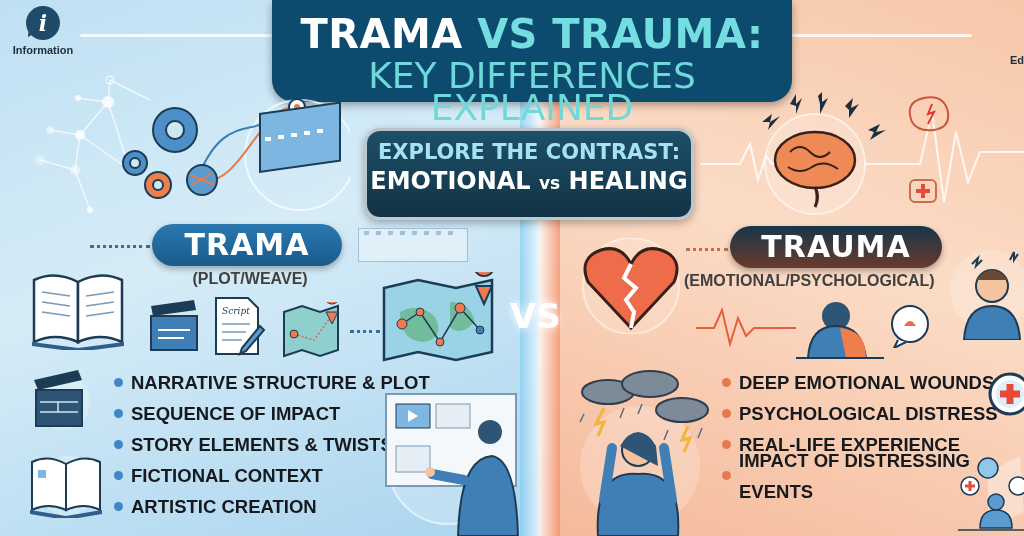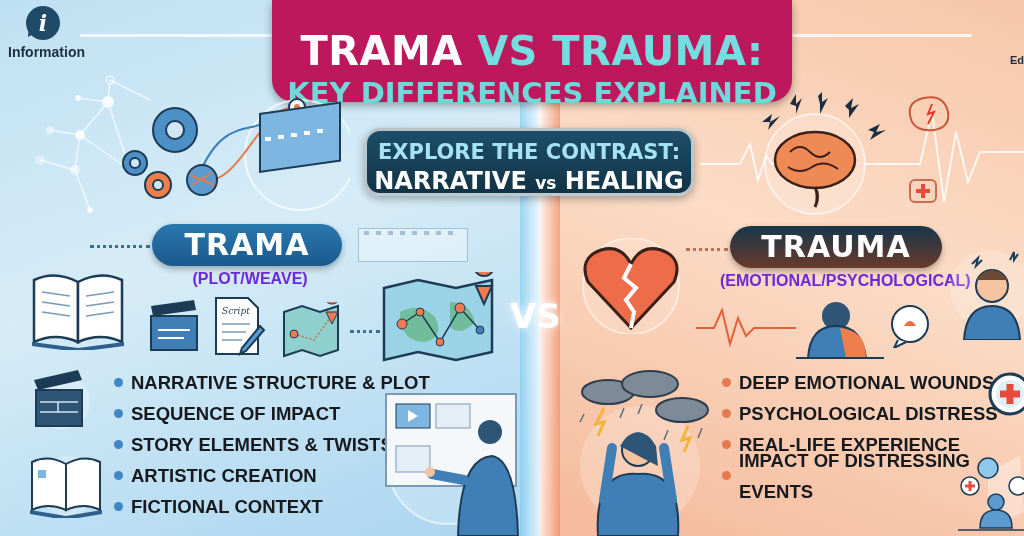--- a/index.html
+++ b/index.html
@@ -12,46 +12,46 @@
   .divider-glow { position: absolute; left: 520px; top: 0; width: 40px; height: 536px;
     background: linear-gradient(90deg, rgba(120,200,240,0.6), rgba(255,255,255,0.7) 50%, rgba(240,130,90,0.6)); }
   .abs { position: absolute; }
 
   .info-wrap { left: 8px; top: 6px; width: 70px; text-align: center; }
   .info-bubble { width: 34px; height: 34px; border-radius: 50%; background: #1f4a68; margin: 0 auto;
     color: #fff; font-family: "DejaVu Serif", serif; font-style: italic; font-weight: bold; font-size: 22px;
     line-height: 34px; position: relative; }
   .info-bubble::after { content: ""; position: absolute; left: 0; bottom: 2px; width: 0; height: 0;
     border-left: 4px solid transparent; border-right: 6px solid transparent; border-top: 9px solid #1f4a68; transform: rotate(30deg); }
-  .info-label { font-size: 14px; color: #1c2f40; margin-top: 4px; font-family: "Liberation Sans", sans-serif; font-weight: bold; }
+  .info-label { font-size: 11px; color: #1c2f40; margin-top: 4px; font-family: "Liberation Sans", sans-serif; font-weight: bold; }
 
   .ed-label { right: 0; top: 54px; font-size: 11px; font-weight: bold; color: #1c2f40; font-family: "Liberation Sans", sans-serif; padding-left: 36px; }
   .hline { height: 3px; background: rgba(255,255,255,0.8); border-radius: 2px; }
 
-  .title-box { left: 272px; top: 0; width: 520px; height: 102px; background: #be185d;
-    border-radius: 0 0 22px 22px; box-shadow: 0 3px 8px rgba(0,0,0,0.35); text-align: center; padding-top: 27px; }
+  .title-box { left: 272px; top: 0; width: 520px; height: 102px; background: #0c4a6e;
+    border-radius: 0 0 22px 22px; box-shadow: 0 3px 8px rgba(0,0,0,0.35); text-align: center; padding-top: 10px; }
   .title-main { font-family: "DejaVu Sans", sans-serif; font-weight: bold; font-size: 40px; letter-spacing: 0.5px; line-height: 48px; }
   .t-white { color: #ffffff; }
   .t-cyan { color: #74dde0; }
-  .title-sub { font-family: "DejaVu Sans", sans-serif; font-weight: bold; font-size: 29px; color: #6fd8d8; line-height: 32px; margin-top: 2px; }
-
-  .sub-box { left: 364px; top: 128px; width: 330px; height: 68px; border-radius: 16px;
+  .title-sub { font-family: "DejaVu Sans", sans-serif; font-weight: normal; font-size: 36px; color: #6fd8d8; line-height: 32px; margin-top: 2px; }
+
+  .sub-box { left: 364px; top: 128px; width: 330px; height: 92px; border-radius: 16px;
     background: linear-gradient(180deg, #1d4f68, #123345); border: 3px solid rgba(255,255,255,0.7);
     box-shadow: 0 3px 8px rgba(0,0,0,0.3); text-align: center; padding-top: 7px; }
   .sub-line1 { font-family: "DejaVu Sans", sans-serif; font-weight: bold; font-size: 21px; color: #a6e3f2; line-height: 28px; }
   .sub-line2 { font-family: "DejaVu Sans", sans-serif; font-weight: bold; font-size: 24px; color: #fff; line-height: 30px; }
   .sub-line2 .vs { font-size: 17px; }
 
   .pill { height: 42px; border-radius: 21px; color: #fff; font-family: "DejaVu Sans", sans-serif; font-weight: bold;
     font-size: 30px; text-align: center; line-height: 42px; box-shadow: 0 3px 6px rgba(0,0,0,0.3); letter-spacing: 1px; }
   .pill-trama { left: 152px; top: 224px; width: 190px; background: linear-gradient(180deg, #2a78b0, #1a5a8c); }
   .pill-trauma { left: 730px; top: 226px; width: 212px; background: linear-gradient(180deg, #16364a, #6b3a2c); }
-  .paren { font-family: "Liberation Sans", sans-serif; font-size: 16px; color: #6d28d9; text-align: center; font-weight: bold; }
+  .paren { font-family: "Liberation Sans", sans-serif; font-size: 16px; color: #404040; text-align: center; font-weight: bold; }
   .paren-left { left: 170px; top: 270px; width: 160px; }
-  .paren-right { left: 720px; top: 272px; width: 250px; }
+  .paren-right { left: 684px; top: 272px; width: 250px; }
 
   .dotted { border-top: 3px dotted #3c6f8f; }
   .dotted-r { border-top: 3px dotted #c0704e; }
 
   .bullets { font-family: "Liberation Sans", sans-serif; font-weight: bold; font-size: 18.5px; color: #161a1e; }
   .bullets li { list-style: none; height: 31px; line-height: 31px; display: flex; align-items: center; }
   .bullets .dot { width: 9px; height: 9px; border-radius: 50%; margin-right: 8px; flex: none; }
   .bl { left: 114px; top: 367px; }
   .br { left: 722px; top: 367px; }
   .bl .dot { background: #3f87c4; }
@@ -135,21 +135,21 @@
       <rect x="168" y="40" width="6" height="4"></rect>
       <rect x="181" y="38" width="6" height="4"></rect>
       <rect x="194" y="36" width="6" height="4"></rect>
       <rect x="207" y="34" width="6" height="4"></rect>
     </g>
 </svg>
 
 <div class="abs sub-box">
   <div class="sub-line1">EXPLORE THE CONTRAST:</div>
   <div class="sub-line2">
-    <span>NARRATIVE</span>
+    <span>EMOTIONAL</span>
     <span class="vs">vs</span>
     <span>HEALING</span>
   </div>
 </div>
 
 <svg class="abs" style="left:700px;top:92px" width="324" height="130">
   <path d="M0 72 L40 72 L50 52 L58 88 L66 64 L72 72 L100 72" stroke="rgba(255,255,255,0.8)" stroke-width="2" fill="none"></path>
   <path d="M165 72 L220 72 L232 20 L244 110 L256 40 L268 90 L280 60 L324 60" stroke="rgba(255,255,255,0.8)" stroke-width="2" fill="none"></path>
   <circle cx="115" cy="72" r="50" fill="rgba(255,255,255,0.2)" stroke="rgba(255,255,255,0.6)" stroke-width="2"></circle>
   <ellipse cx="115" cy="68" rx="40" ry="28" fill="#ef8a56" stroke="#3a2018" stroke-width="2.5"></ellipse>
@@ -299,25 +299,25 @@
   <li>
       <span class="dot"></span>
       <span>SEQUENCE OF IMPACT</span>
     </li>
   <li>
       <span class="dot"></span>
       <span>STORY ELEMENTS &amp; TWISTS</span>
     </li>
   <li>
       <span class="dot"></span>
+      <span>FICTIONAL CONTEXT</span>
+    </li>
+  <li>
+      <span class="dot"></span>
       <span>ARTISTIC CREATION</span>
-    </li>
-  <li>
-      <span class="dot"></span>
-      <span>FICTIONAL CONTEXT</span>
     </li>
 </ul>
 
 <svg class="abs" style="left:384px;top:384px" width="136" height="152">
   <circle cx="64" cy="80" r="60" fill="rgba(255,255,255,0.2)" stroke="rgba(255,255,255,0.6)" stroke-width="2"></circle>
   <rect x="2" y="10" width="130" height="92" fill="#f4f8fb" stroke="#7a9ab5" stroke-width="2"></rect>
   <rect x="12" y="20" width="34" height="24" fill="#7db6e0" stroke="#1c3b55"></rect>
   <path d="M24 26 L34 32 L24 38z" fill="#fff"></path>
   <rect x="52" y="20" width="34" height="24" fill="#e5eef5" stroke="#7a9ab5"></rect>
   <rect x="12" y="62" width="34" height="26" fill="#e5eef5" stroke="#7a9ab5"></rect>

